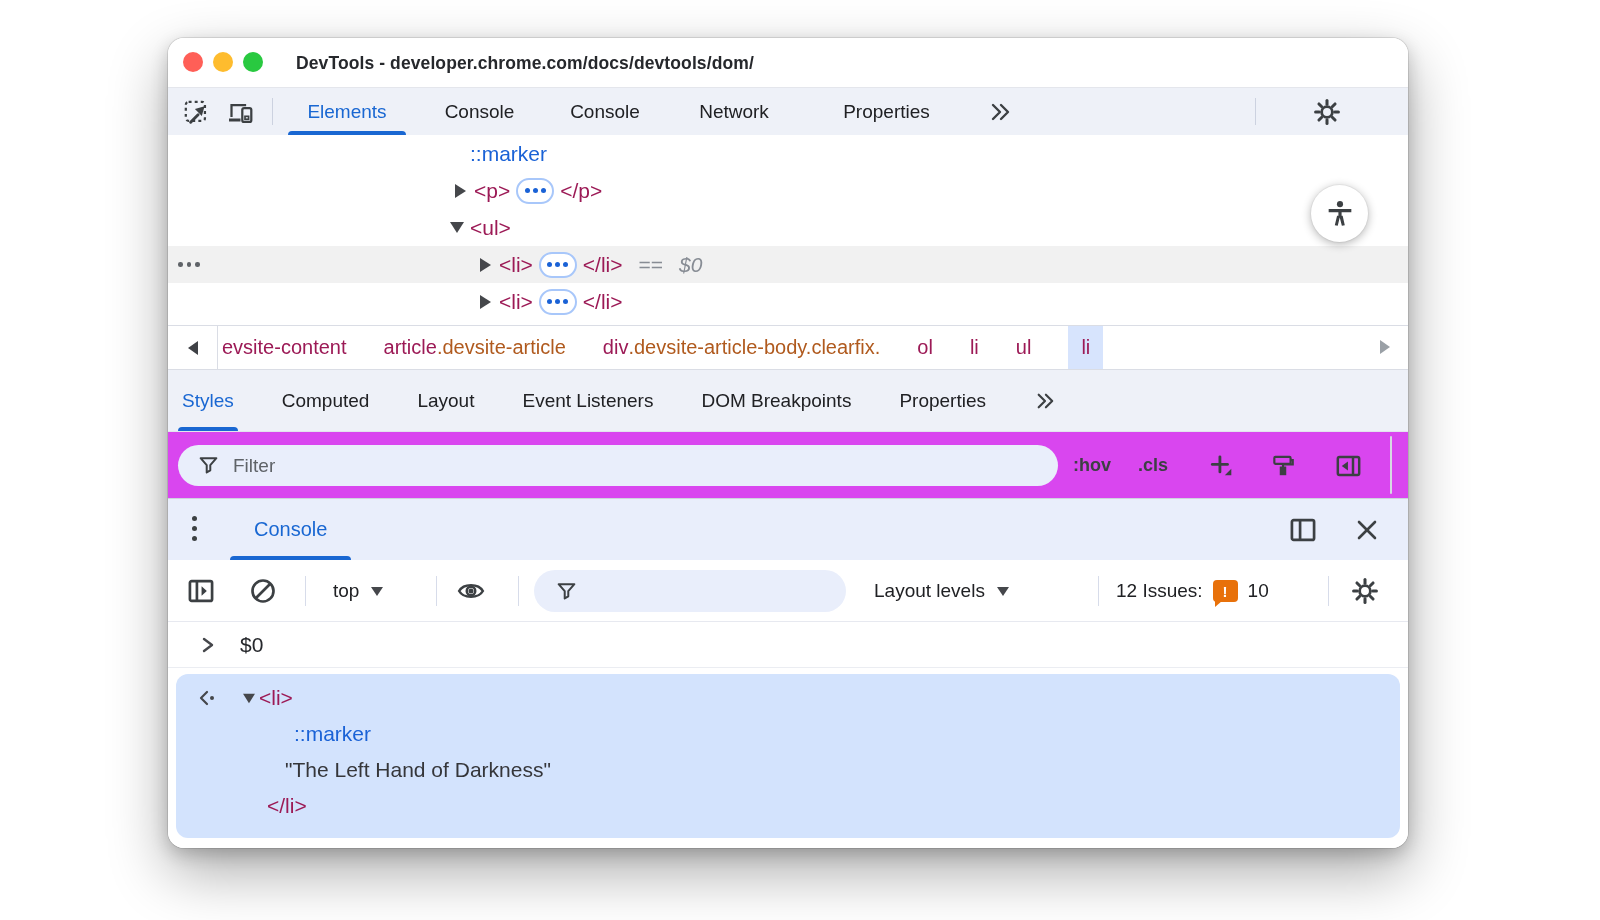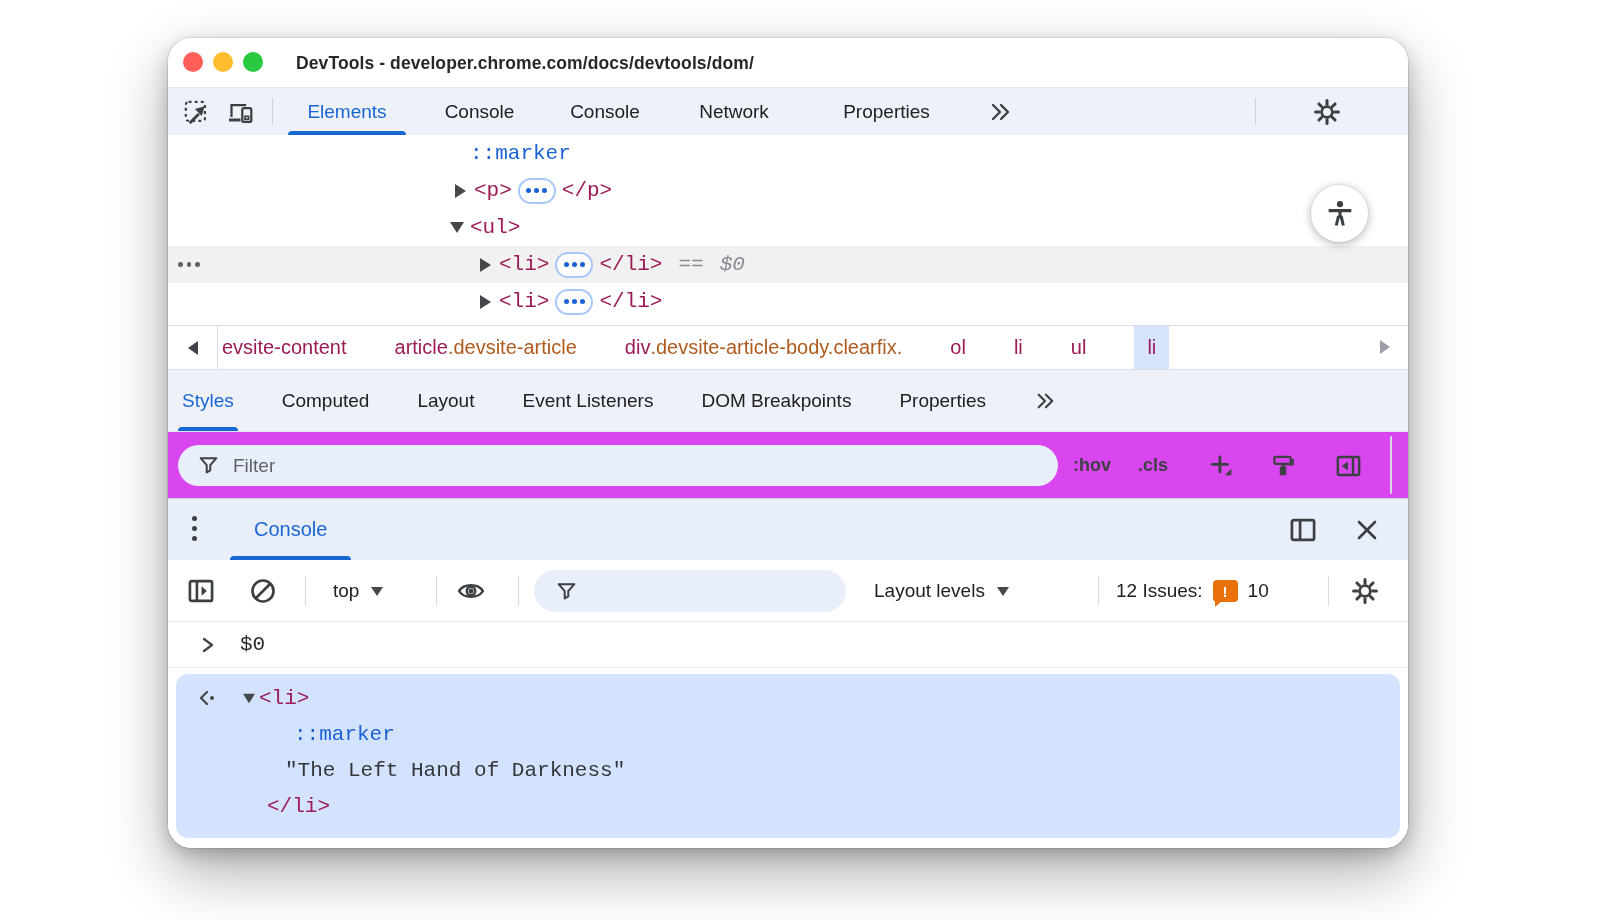--- a/index.html
+++ b/index.html
@@ -14,23 +14,23 @@
     --toolbar-bg:#eef1f8;
     --drawer-bg:#e9eefb;
     --pill-bg:#e9eefb;
     --sel-blue:#d3e3fd;
     --crumb-sel:#d7e4fd;
     --border:#dadde5;
     --issues:#e8710a;
   }
   *{box-sizing:border-box;margin:0;padding:0}
   html,body{width:1600px;height:920px;background:#ffffff;font-family:"Liberation Sans",sans-serif;overflow:hidden}
-  .window{position:absolute;left:168px;top:38px;width:1240px;height:810px;background:#fff;border-radius:24px;
+  .window{position:absolute;left:168px;top:38px;width:1240px;height:810px;background:#fff;border-radius:16px;
     box-shadow:0 24px 60px rgba(0,0,0,.33),0 6px 18px rgba(0,0,0,.20),0 0 0 1px rgba(0,0,0,.10);overflow:hidden}
-  .mono{font-family:Liberation Mono, monospace}
+  .mono{font-family:Liberation Sans, sans-serif}
   svg{display:block}
 
   
   .titlebar{position:absolute;left:0;top:0;width:100%;height:50px;background:#fff;border-bottom:1px solid #e4e6ec}
   .light{position:absolute;top:14px;width:20px;height:20px;border-radius:50%}
   .title{position:absolute;left:128px;top:0;line-height:50px;font-size:17.5px;font-weight:700;color:#26282c;letter-spacing:.1px}
 
   
   .main-toolbar{position:absolute;left:0;top:50px;width:100%;height:50px;background:var(--toolbar-bg);border-bottom:1px solid #d9dce6}
   .tbtn{position:absolute;top:10px;width:28px;height:28px;display:flex;align-items:center;justify-content:center;border-radius:4px}
@@ -54,21 +54,21 @@
   .dollar{color:var(--gray-token);font-style:italic;margin-left:16px}
   .gutter-dots{position:absolute;left:10px;top:16px;display:flex;gap:4px}
   .gutter-dots i{width:4.5px;height:4.5px;border-radius:50%;background:#5f6368}
   .a11y-fab{position:absolute;left:1143px;top:147px;width:57px;height:57px;border-radius:50%;background:#fff;
     box-shadow:0 2px 10px rgba(0,0,0,.30),0 0 0 1px rgba(0,0,0,.04);display:flex;align-items:center;justify-content:center}
 
   
   .crumbs{position:absolute;left:0;top:287px;width:100%;height:45px;background:#fff;border-top:1px solid var(--border);border-bottom:1px solid var(--border);font-size:20px}
   .crumb-nav{position:absolute;left:0;top:0;width:50px;height:100%;border-right:1px solid var(--border);display:flex;align-items:center;justify-content:center;background:#fff}
   .tri-l-sm{width:0;height:0;border-right:10px solid #3f4146;border-top:7px solid transparent;border-bottom:7px solid transparent}
-  .crumb-list{position:absolute;left:54px;top:0;height:100%;display:flex;align-items:center;gap:48px}
+  .crumb-list{position:absolute;left:54px;top:0;height:100%;display:flex;align-items:center;gap:37px}
   .crumb{display:flex;align-items:center;height:100%;white-space:nowrap}
   .crumb.selected{background:var(--crumb-sel);padding:0 13px}
   .crumb .t{color:var(--tag)}
   .crumb .c{color:var(--cls)}
   .crumb-fwd{position:absolute;left:1212px;top:14px;width:0;height:0;border-left:10px solid #9aa0a6;border-top:7px solid transparent;border-bottom:7px solid transparent}
 
   
   .styles-tabs{position:absolute;left:0;top:332px;width:100%;height:62px;background:var(--toolbar-bg);border-bottom:1px solid #e2e5ed;display:flex;align-items:center;gap:48px;padding-left:14px;font-size:19px;color:var(--text)}
   .stab{position:relative;height:100%;display:flex;align-items:center}
   .stab.selected{color:var(--accent)}

